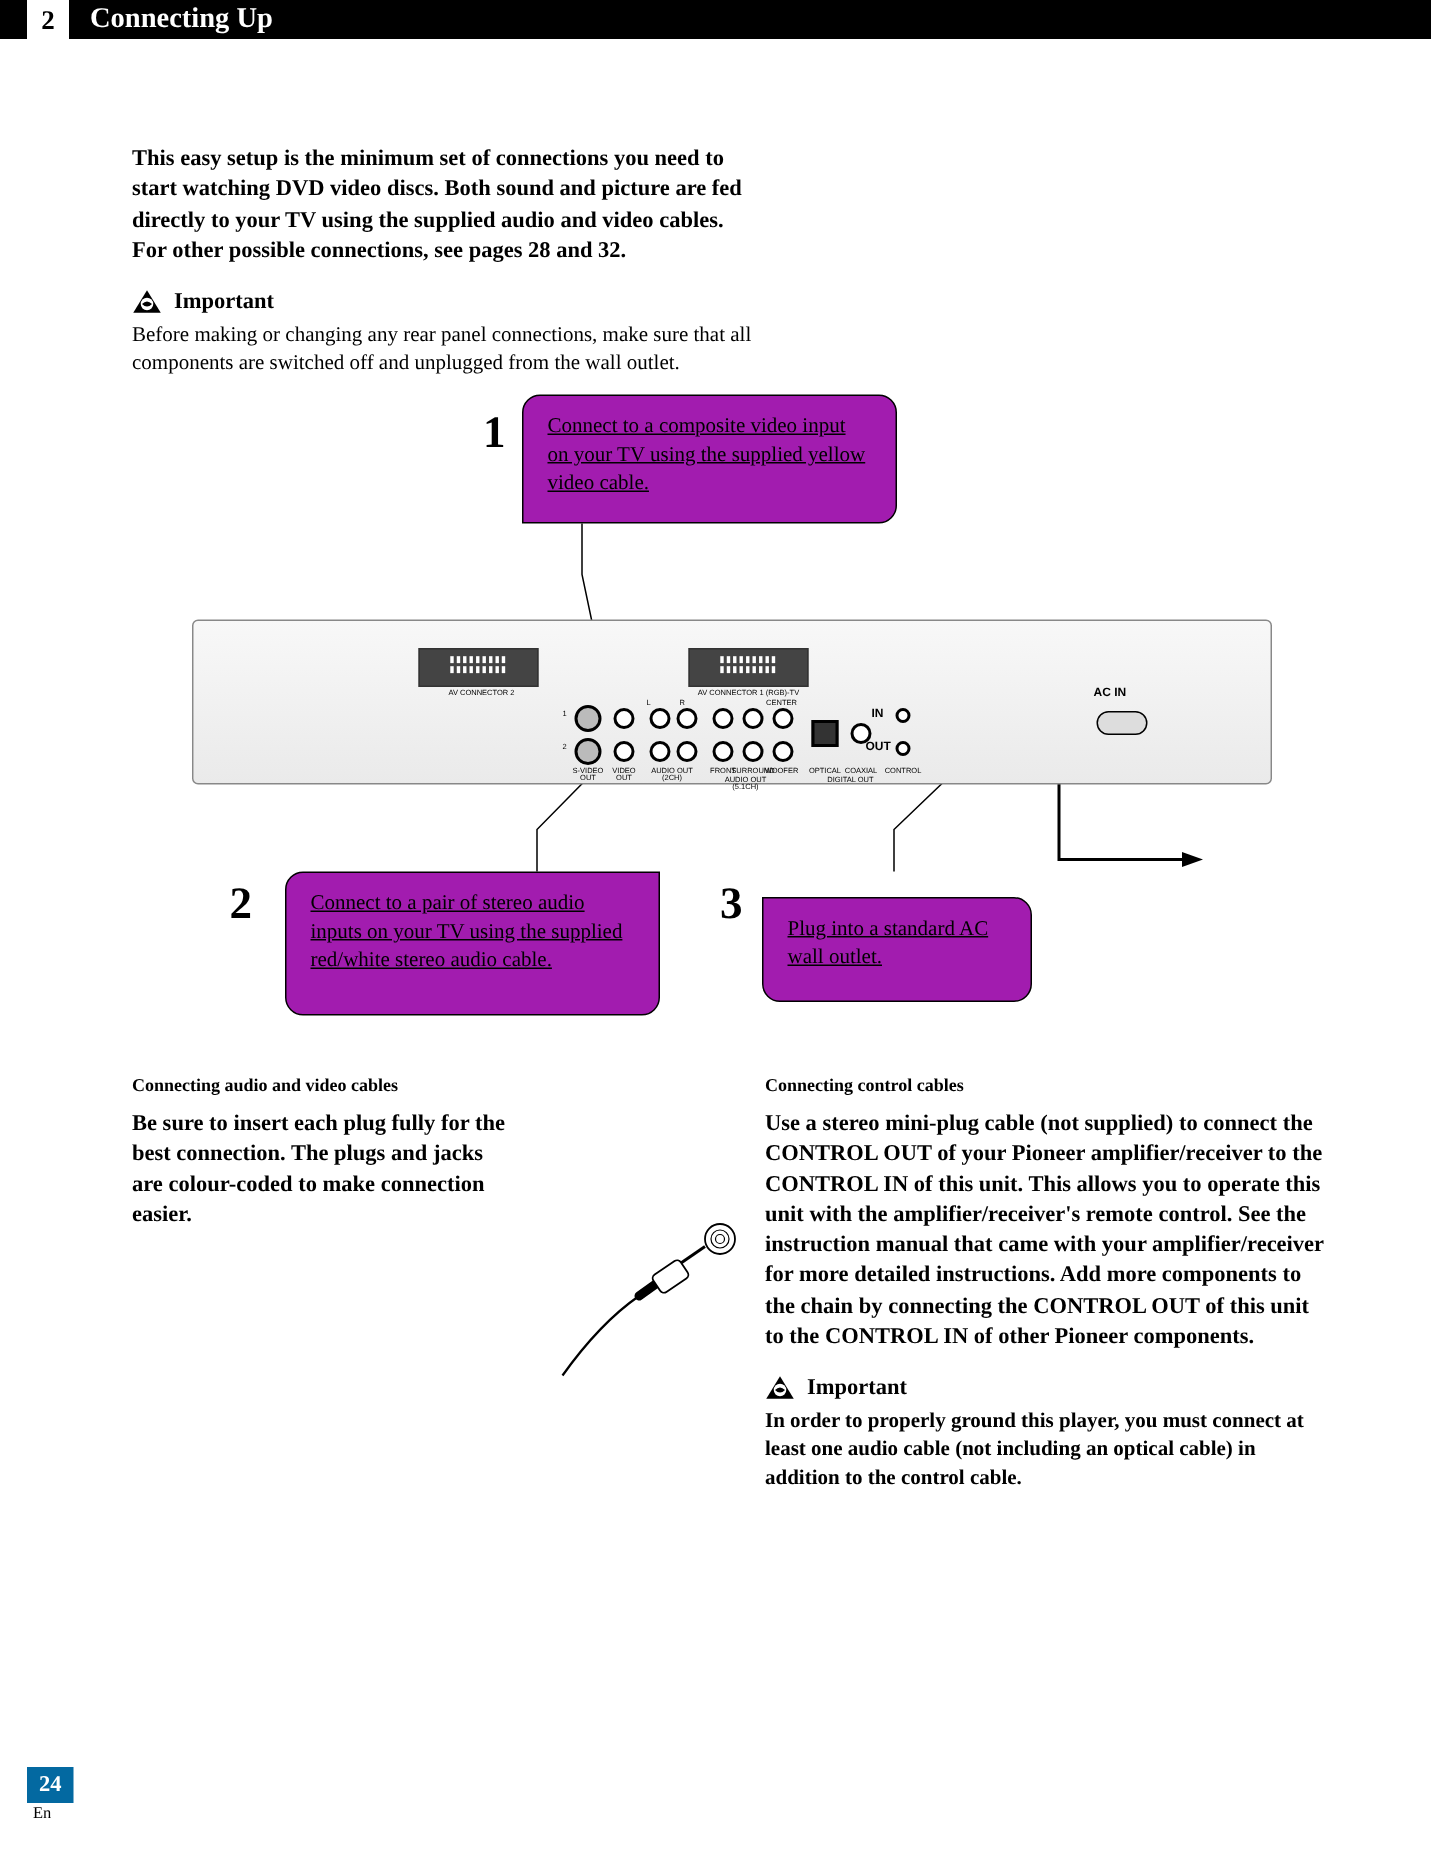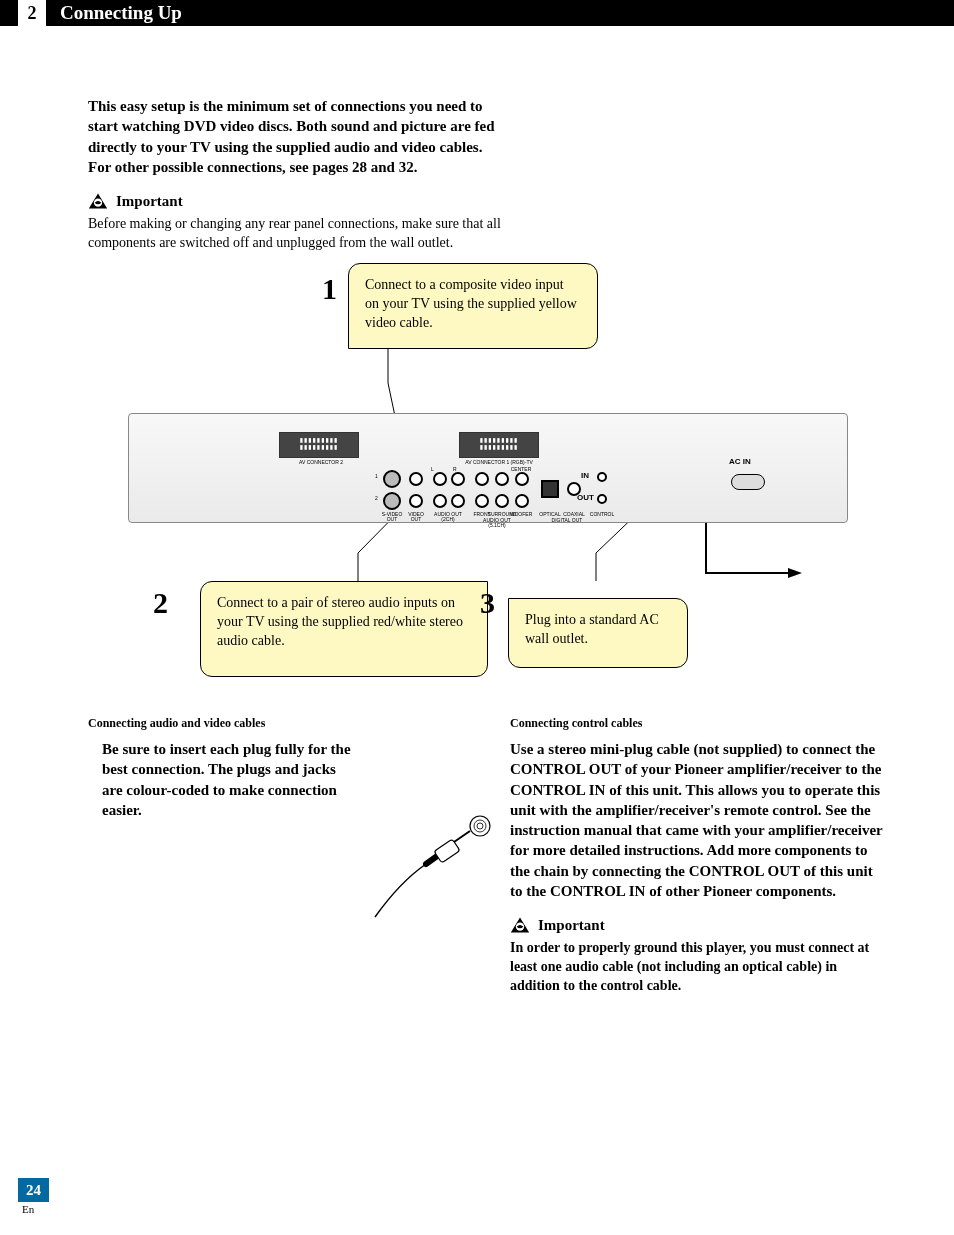--- a/index.html
+++ b/index.html
@@ -66,32 +66,33 @@
   .diagram-area {
     position: relative;
     height: 440px;
     margin-top: 10px;
   }
   .callout {
     position: absolute;
     border: 1px solid #000;
     border-radius: 12px;
     padding: 12px 16px;
-    background: #fef9c3;
+    background: #a21caf;
     font-size: 14px;
     line-height: 1.35;
+    text-decoration: underline;
   }
   .callout-num {
     position: absolute;
     font-size: 30px;
     font-weight: bold;
   }
   .callout1 { top: 0; left: 260px; width: 250px; height: 86px; border-bottom-left-radius: 0;}
   .num1 { top: 6px; left: 234px; }
-  .callout2 { top: 318px; left: 112px; width: 288px; height: 96px; border-top-right-radius: 0;}
+  .callout2 { top: 318px; left: 102px; width: 250px; height: 96px; border-top-right-radius: 0;}
   .num2 { top: 320px; left: 65px; }
   .callout3 { top: 335px; left: 420px; width: 180px; height: 70px; border-top-left-radius: 0;}
   .num3 { top: 320px; left: 392px; }
 
   .device {
     position: absolute;
     top: 150px;
     left: 40px;
     width: 720px;
     height: 110px;
@@ -245,21 +246,21 @@
     <div class="callout-num num2">2</div>
     <div class="callout callout2">Connect to a pair of stereo audio inputs on your TV using the supplied red/white stereo audio cable.</div>
 
     <div class="callout-num num3">3</div>
     <div class="callout callout3">Plug into a standard AC wall outlet.</div>
   </div>
 
   <div class="two-col">
     <div class="col">
       <h2 class="sub">Connecting audio and video cables</h2>
-      <p class="bold" style="max-width:250px;margin-left:14px;">Be sure to insert each plug fully for the best connection. The plugs and jacks are colour-coded to make connection easier.</p>
+      <p class="bold" style="max-width:250px;">Be sure to insert each plug fully for the best connection. The plugs and jacks are colour-coded to make connection easier.</p>
     </div>
     <div class="col">
       <h2 class="sub">Connecting control cables</h2>
       <p class="bold">
         <span>Use a stereo mini-plug cable (not supplied) to connect the </span><span>CONTROL OUT</span><span> of your Pioneer amplifier/receiver to the </span><span>CONTROL IN</span><span> of this unit. This allows you to operate this unit with the amplifier/receiver's remote control. See the instruction manual that came with your amplifier/receiver for more detailed instructions. Add more components to the chain by connecting the </span><span>CONTROL OUT</span><span> of this unit to the </span><span>CONTROL IN</span><span> of other Pioneer components.</span>
       </p>
       <div class="important-row">
         <svg class="warn-icon" viewBox="0 0 24 20">
           <polygon points="12,1 23,19 1,19" fill="#000"></polygon>
           <circle cx="12" cy="12" r="5" fill="#fff"></circle>

